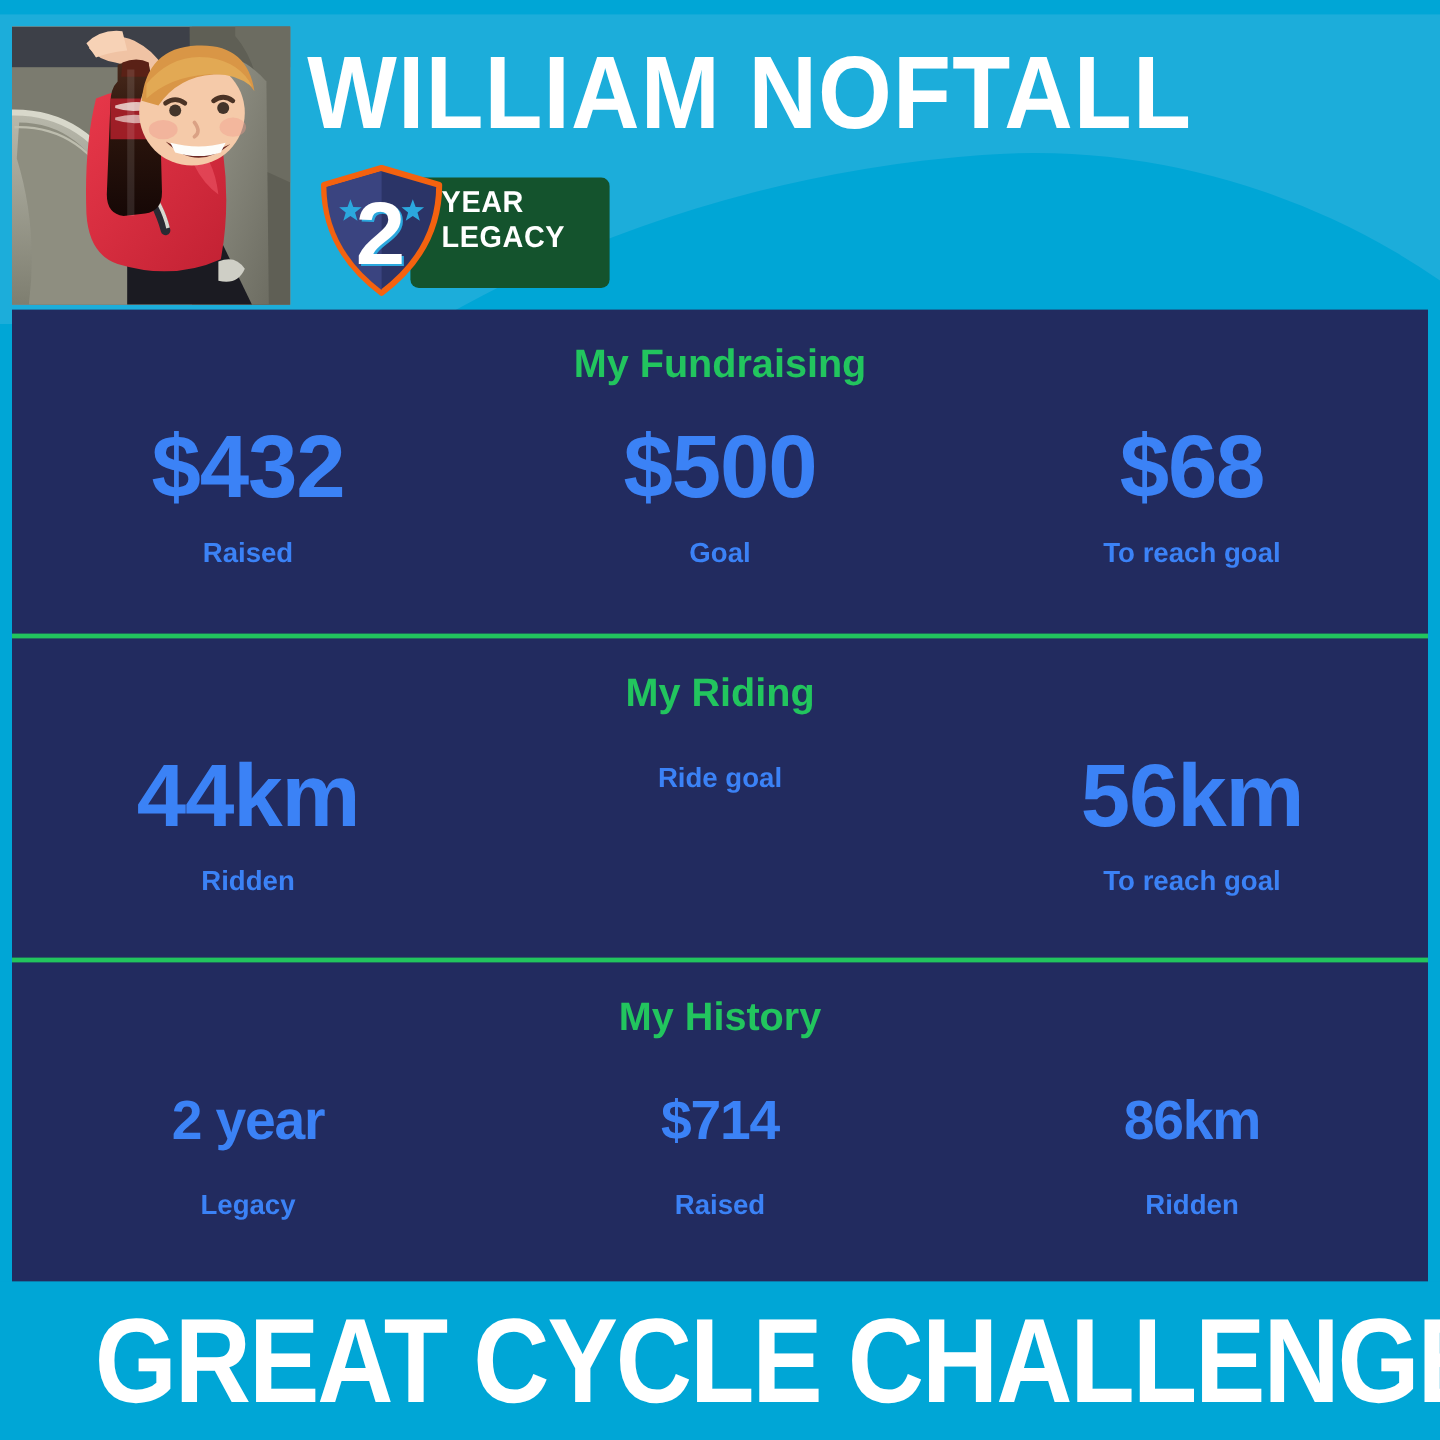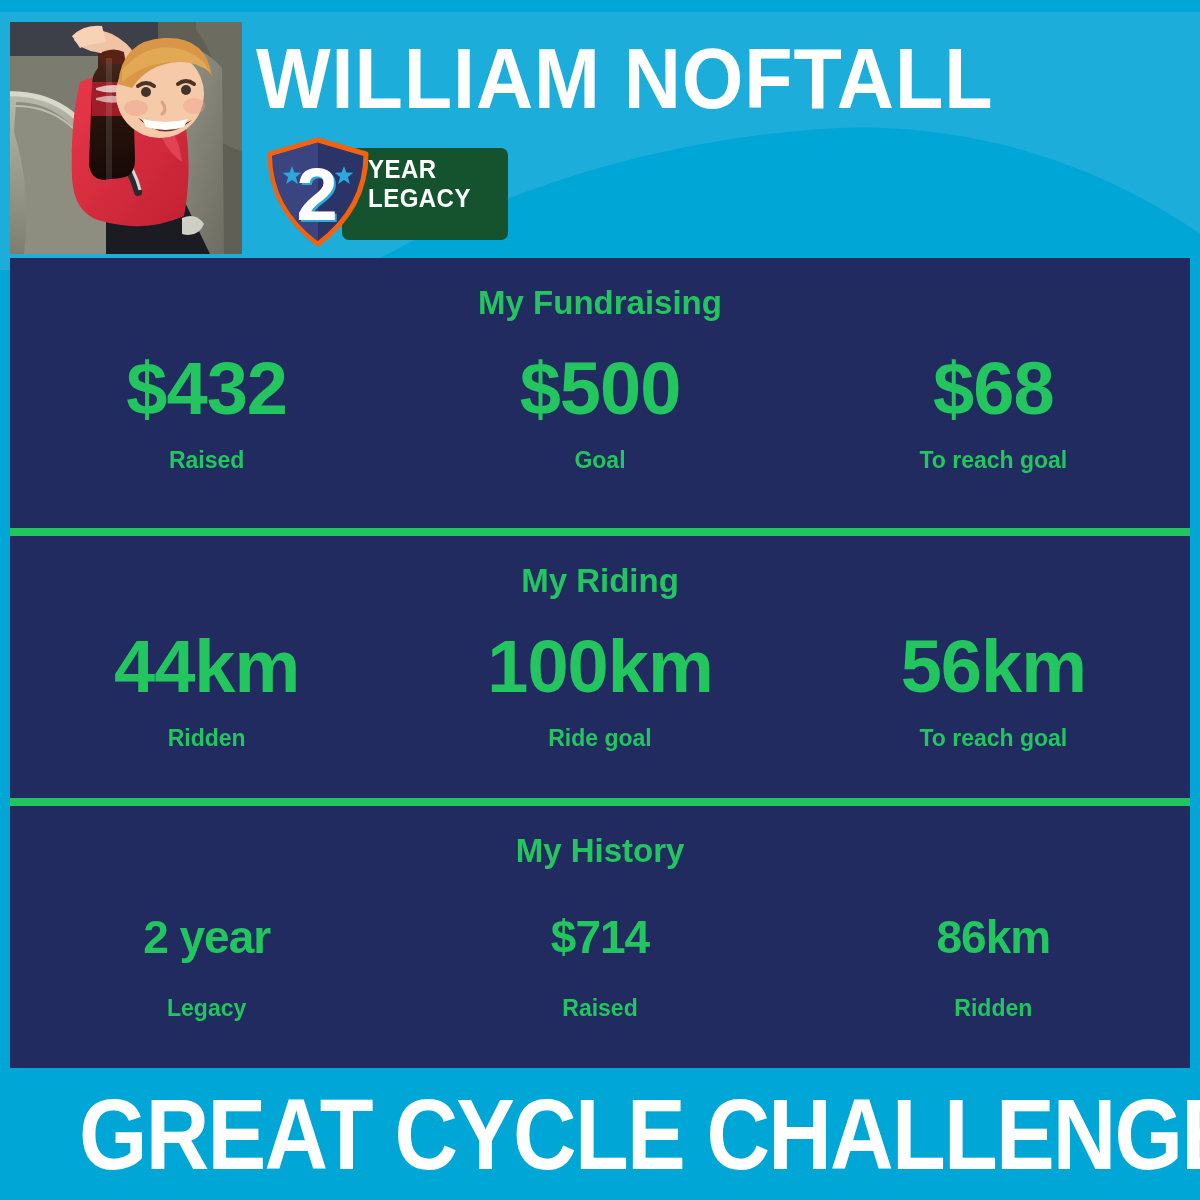--- a/index.html
+++ b/index.html
@@ -90,41 +90,41 @@
     position:absolute;
     left:10px; top:258px;
     width:1180px; height:810px;
     background:#222b5f;
   }
   .section{
     position:relative;
     width:1180px;
     height:270px;
   }
-  .section + .section{ border-top:8px solid #22c55e; }
+  .section + .section{ border-top:4px solid #22c55e; }
   .section-title{
     position:absolute;
     left:0; top:26px;
     width:1180px;
     text-align:center;
     color:#22c55e;
     font-weight:bold;
     font-size:33px;
     line-height:38px;
   }
   .stats{
     position:absolute;
     left:0; top:88px;
     width:1180px;
     display:flex;
   }
   .stat{
     flex:1 1 0;
     text-align:center;
-    color:#22c55e;
+    color:#3b82f6;
   }
   .stat-value{
     font-weight:bold;
     font-size:74px;
     line-height:86px;
     letter-spacing:-1px;
     white-space:nowrap;
   }
   .stat-label{
     margin-top:10px;
@@ -283,21 +283,20 @@
     </div>
 
     <div class="section">
       <div class="section-title">My Riding</div>
       <div class="stats">
         <div class="stat">
           <div class="stat-value">44km</div>
           <div class="stat-label">Ridden</div>
         </div>
         <div class="stat">
-          <div class="stat-value">100km</div>
           <div class="stat-label">Ride goal</div>
         </div>
         <div class="stat">
           <div class="stat-value">56km</div>
           <div class="stat-label">To reach goal</div>
         </div>
       </div>
     </div>
 
     <div class="section section-history">

